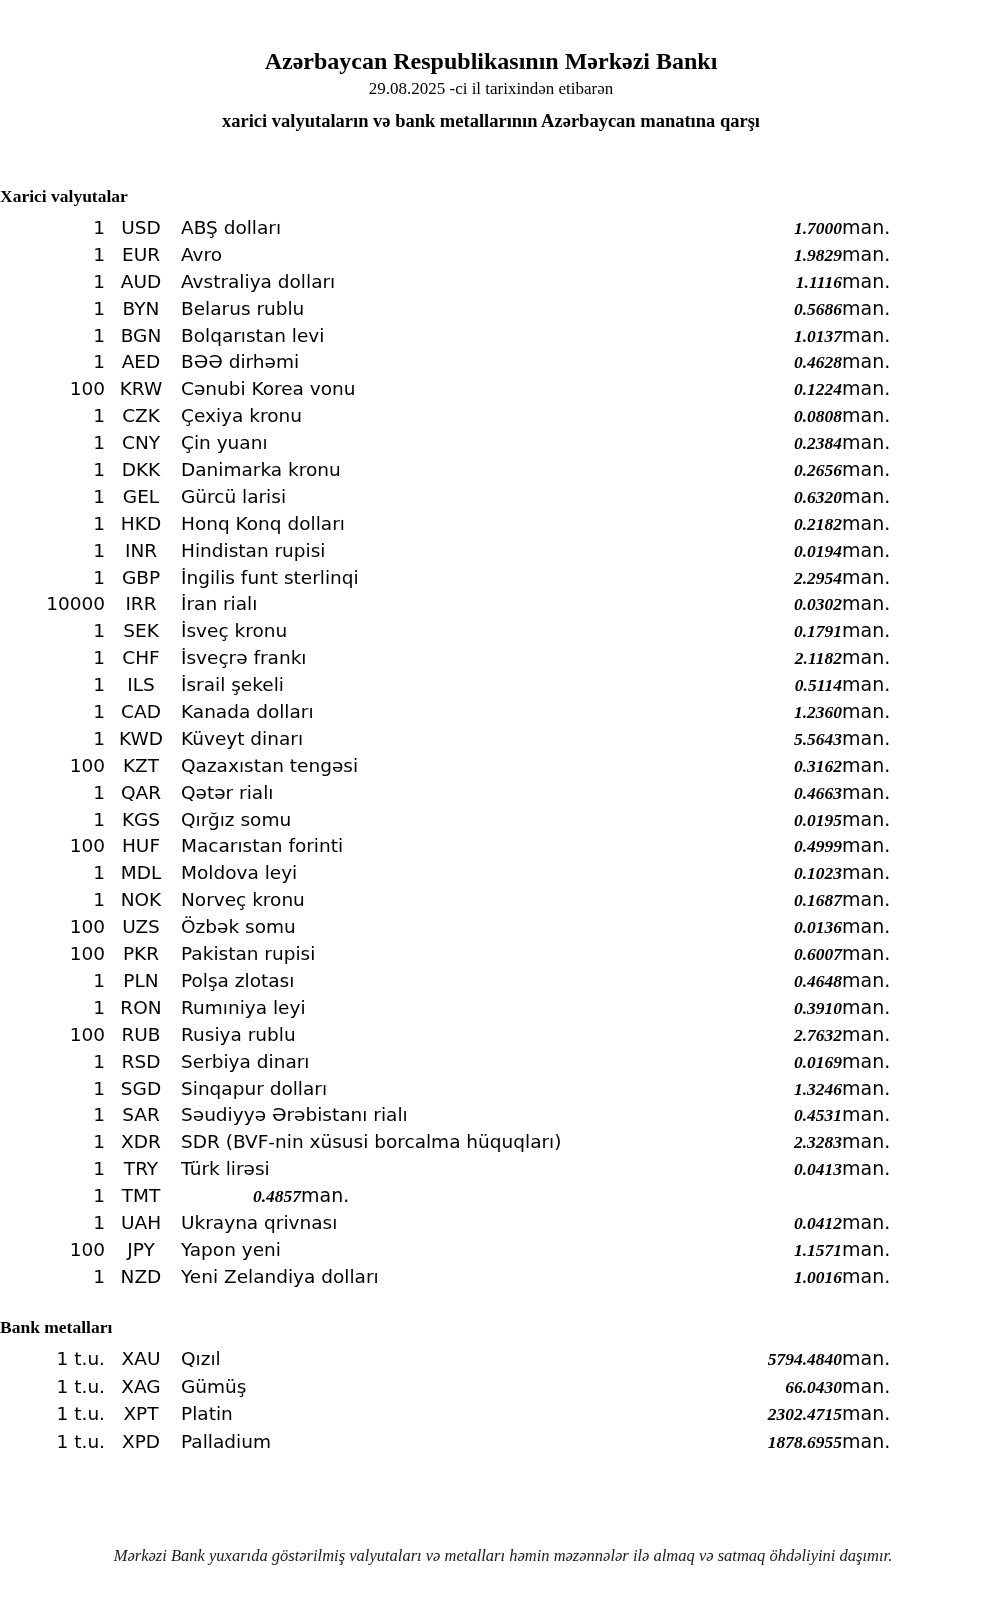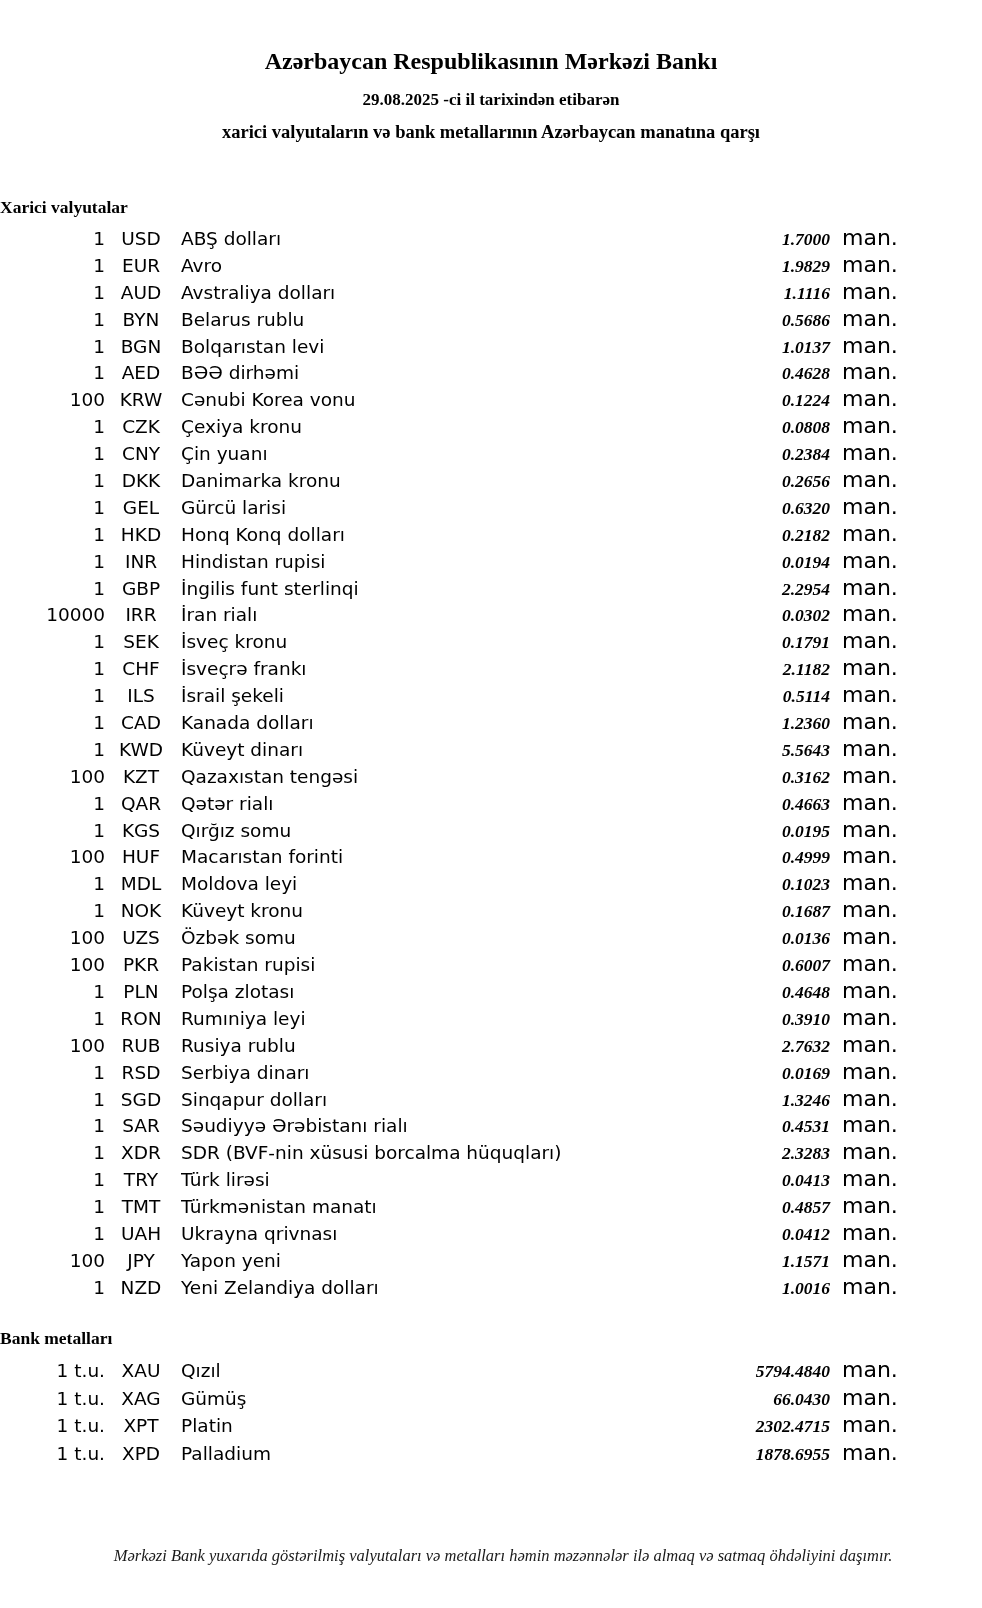--- a/index.html
+++ b/index.html
@@ -17,24 +17,24 @@
   }
   .header { text-align:center; }
   .title {
     font-family:"Liberation Serif", serif;
     font-weight:bold;
     font-size:24px;
     line-height:30px;
   }
   .date-line {
     font-family:"Liberation Serif", serif;
-    font-weight:bold;
+    font-weight:normal;
     font-size:17px;
     line-height:22px;
-    margin-top:13px;
+    margin-top:2px;
   }
   .subtitle {
     font-family:"Liberation Serif", serif;
     font-weight:bold;
     font-size:18.5px;
     line-height:24px;
     margin-top:9px;
   }
   .section-heading {
     font-family:"Liberation Serif", serif;
@@ -82,22 +82,21 @@
     width:130px;
     text-align:right;
     font-family:"Liberation Serif", serif;
     font-style:italic;
     font-weight:bold;
     font-size:17.5px;
     flex:none;
   }
   .unit {
     width:48px;
-    margin-left:12px;
-    font-size:22px;
+    font-size:19px;
     flex:none;
   }
   .footer {
     position:absolute;
     left:12px;
     bottom:42px;
     width:100%;
     text-align:center;
     font-family:"Liberation Serif", serif;
     font-style:italic;
@@ -289,21 +288,21 @@
       <div class="row">
     <span class="qty">1</span>
     <span class="code">MDL</span>
     <span class="name">Moldova leyi</span>
     <span class="rate">0.1023</span>
     <span class="unit">man.</span>
   </div>
       <div class="row">
     <span class="qty">1</span>
     <span class="code">NOK</span>
-    <span class="name">Küveyt kronu</span>
+    <span class="name">Norveç kronu</span>
     <span class="rate">0.1687</span>
     <span class="unit">man.</span>
   </div>
       <div class="row">
     <span class="qty">100</span>
     <span class="code">UZS</span>
     <span class="name">Özbək somu</span>
     <span class="rate">0.0136</span>
     <span class="unit">man.</span>
   </div>
@@ -366,21 +365,20 @@
       <div class="row">
     <span class="qty">1</span>
     <span class="code">TRY</span>
     <span class="name">Türk lirəsi</span>
     <span class="rate">0.0413</span>
     <span class="unit">man.</span>
   </div>
       <div class="row">
     <span class="qty">1</span>
     <span class="code">TMT</span>
-    <span class="name">Türkmənistan manatı</span>
     <span class="rate">0.4857</span>
     <span class="unit">man.</span>
   </div>
       <div class="row">
     <span class="qty">1</span>
     <span class="code">UAH</span>
     <span class="name">Ukrayna qrivnası</span>
     <span class="rate">0.0412</span>
     <span class="unit">man.</span>
   </div>

